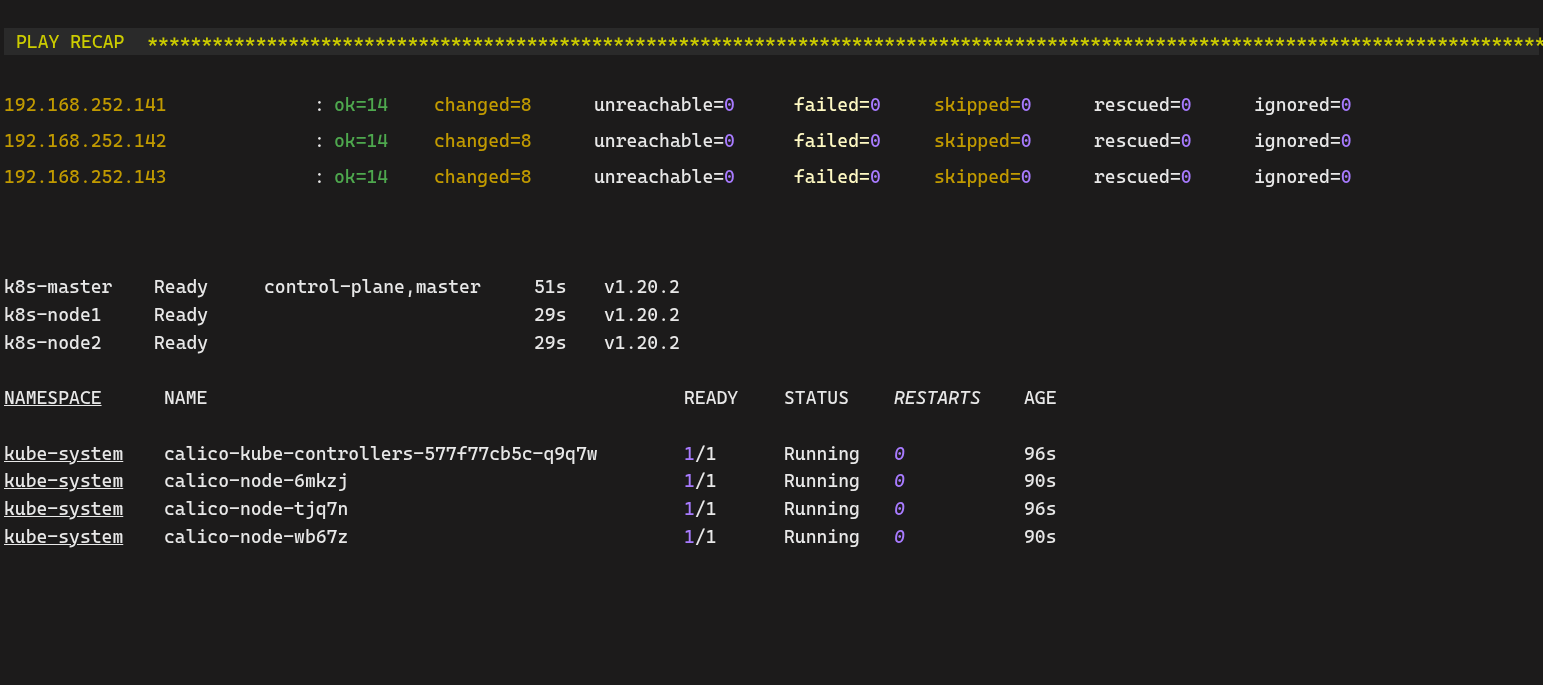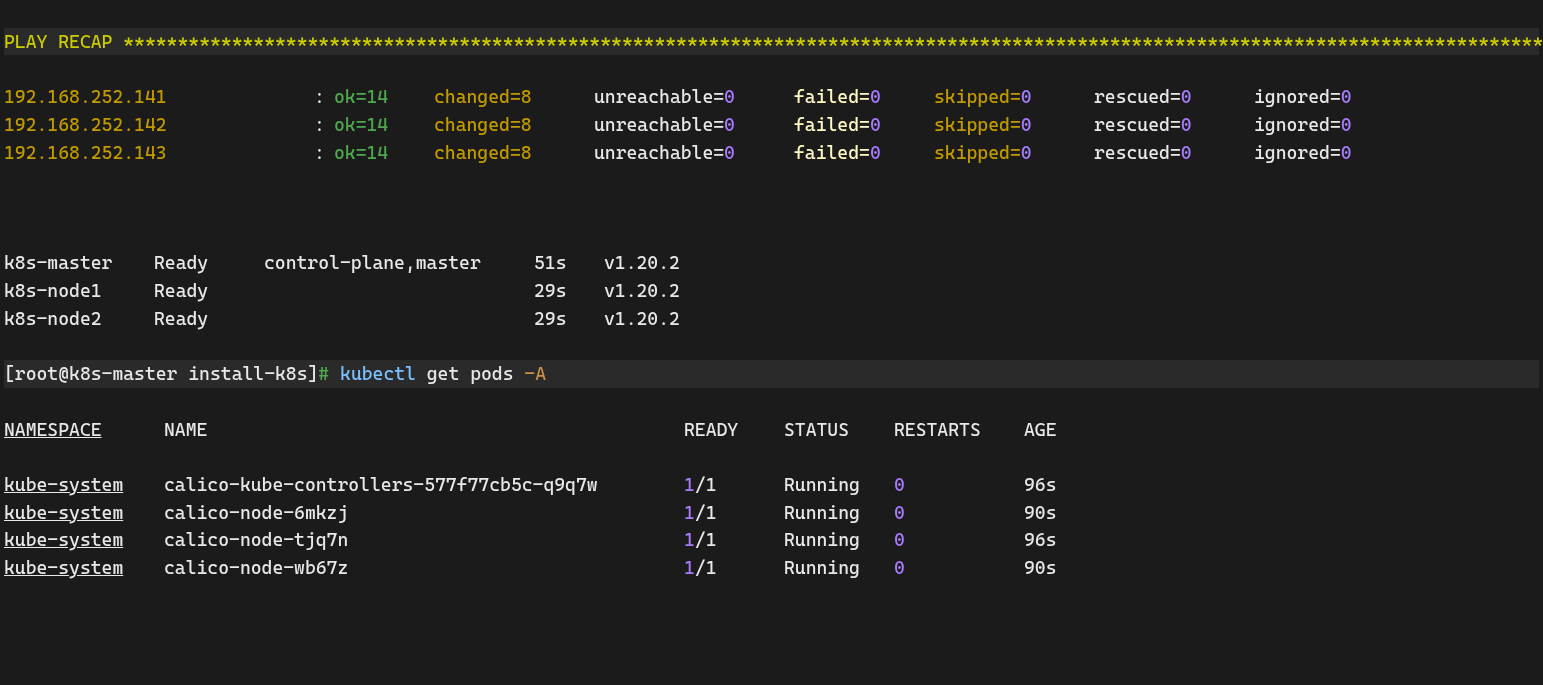--- a/index.html
+++ b/index.html
@@ -3,55 +3,54 @@
 <meta charset="utf-8">
 <style>
   html,body{margin:0;padding:0;background:#1c1b1b;color:#e8e8e8;
     font-family:"Cascadia Mono","Consolas","DejaVu Sans Mono","Courier New",monospace;
     font-size:18.5px;line-height:27.7px;letter-spacing:0;}
   .term{white-space:pre;padding:0 4px;}
   .bg-hl{background:#2a2a2a;}
   
   .recap-host{display:inline-block;width:310px;color:#c19a00;}
   .recap-colon{display:inline-block;width:20px;color:#e8e8e8;}
-  .stat{display:inline-block;}
+  .stat{display:inline-block;margin-top:8px;}
   .w-ok{width:100px;}
   .w-ch{width:160px;}
   .w-un{width:200px;}
   .w-fa{width:140px;}
   .w-sk{width:160px;}
   .w-re{width:160px;}
   .w-ig{width:160px;}
   .nodes-row span,.pods-row span,.nodes-hdr span,.pods-hdr span{display:inline-block;}
   .c-nm{width:150px;}
   .c-st{width:110px;}
   .c-ro{width:270px;}
   .c-ag{width:70px;}
   .c-ve{width:140px;}
   .p-ns{width:160px;text-decoration:underline;}
   .p-nm{width:520px;}
   .p-rd{width:100px;}
   .p-ps{width:110px;}
-  .p-rs{width:130px;}
+  .p-rs{width:130px;font-style:italic;}
   .p-ag{width:100px;}
-  .c-yel{color:#cccc00;}
+  .c-yel{color:#cccc00;padding-left:12px;}
   .c-gold{color:#c19a00;}
   .c-grn{color:#4ea84e;}
   .c-red{color:#fef9c3;}
   .c-mag{color:#a87bff;}
   .c-cyan{color:#79c0ff;}
   .c-orange{color:#c99146;}
   .c-grey{color:#e8e8e8;}
   .c-head{color:#e8e8e8;font-weight:400;}
   .none{color:#d94030;}
 </style>
 </head>
 <body>
 
 <div class="term">
 <div class="bg-hl"><span class="c-yel">PLAY RECAP </span><span class="c-yel">**********************************************************************************************************************************************</span></div>
 <div id="recap-rows"><div><span class="recap-host">192.168.252.141</span><span class="recap-colon c-grey">:</span><span class="stat w-ok"><span class="c-grn">ok=</span><span class="c-grn">14</span></span><span class="stat w-ch"><span class="c-gold">changed=</span><span class="c-gold">8</span></span><span class="stat w-un"><span class="c-grey">unreachable=</span><span class="c-mag">0</span></span><span class="stat w-fa"><span class="c-red">failed=</span><span class="c-mag">0</span></span><span class="stat w-sk"><span class="c-gold">skipped=</span><span class="c-mag">0</span></span><span class="stat w-re"><span class="c-grey">rescued=</span><span class="c-mag">0</span></span><span class="stat w-ig"><span class="c-grey">ignored=</span><span class="c-mag">0</span></span></div><div><span class="recap-host">192.168.252.142</span><span class="recap-colon c-grey">:</span><span class="stat w-ok"><span class="c-grn">ok=</span><span class="c-grn">14</span></span><span class="stat w-ch"><span class="c-gold">changed=</span><span class="c-gold">8</span></span><span class="stat w-un"><span class="c-grey">unreachable=</span><span class="c-mag">0</span></span><span class="stat w-fa"><span class="c-red">failed=</span><span class="c-mag">0</span></span><span class="stat w-sk"><span class="c-gold">skipped=</span><span class="c-mag">0</span></span><span class="stat w-re"><span class="c-grey">rescued=</span><span class="c-mag">0</span></span><span class="stat w-ig"><span class="c-grey">ignored=</span><span class="c-mag">0</span></span></div><div><span class="recap-host">192.168.252.143</span><span class="recap-colon c-grey">:</span><span class="stat w-ok"><span class="c-grn">ok=</span><span class="c-grn">14</span></span><span class="stat w-ch"><span class="c-gold">changed=</span><span class="c-gold">8</span></span><span class="stat w-un"><span class="c-grey">unreachable=</span><span class="c-mag">0</span></span><span class="stat w-fa"><span class="c-red">failed=</span><span class="c-mag">0</span></span><span class="stat w-sk"><span class="c-gold">skipped=</span><span class="c-mag">0</span></span><span class="stat w-re"><span class="c-grey">rescued=</span><span class="c-mag">0</span></span><span class="stat w-ig"><span class="c-grey">ignored=</span><span class="c-mag">0</span></span></div></div>
 <div>&nbsp;</div>
 <div id="nodes-rows"><div class="nodes-row"><span class="c-nm c-grey">k8s-master</span><span class="c-st c-grey">Ready</span><span class="c-ro c-grey">control-plane,master</span><span class="c-ag c-grey">51s</span><span class="c-ve c-grey">v1.20.2</span></div><div class="nodes-row"><span class="c-nm c-grey">k8s-node1</span><span class="c-st c-grey">Ready</span><span class="c-ro none"><none></none></span><span class="c-ag c-grey">29s</span><span class="c-ve c-grey">v1.20.2</span></div><div class="nodes-row"><span class="c-nm c-grey">k8s-node2</span><span class="c-st c-grey">Ready</span><span class="c-ro none"><none></none></span><span class="c-ag c-grey">29s</span><span class="c-ve c-grey">v1.20.2</span></div></div>
-<div class="bg-hl"><span class="c-grey">[root@k8s-master install-k8s]</span><span class="c-grn">#</span><span> </span><span class="c-cyan">kubectl</span><span class="c-grey"> get pods </span><span class="c-orange">-A</span></div>
 <div class="pods-hdr c-head"><span class="p-ns">NAMESPACE</span><span class="p-nm">NAME</span><span class="p-rd">READY</span><span class="p-ps">STATUS</span><span class="p-rs">RESTARTS</span><span class="p-ag">AGE</span></div>
 <div id="pods-rows"><div class="pods-row"><span class="p-ns c-grey">kube-system</span><span class="p-nm c-grey">calico-kube-controllers-577f77cb5c-q9q7w</span><span class="p-rd"><span class="c-mag">1</span><span class="c-grey">/1</span></span><span class="p-ps c-grey">Running</span><span class="p-rs c-mag">0</span><span class="p-ag c-grey">96s</span></div><div class="pods-row"><span class="p-ns c-grey">kube-system</span><span class="p-nm c-grey">calico-node-6mkzj</span><span class="p-rd"><span class="c-mag">1</span><span class="c-grey">/1</span></span><span class="p-ps c-grey">Running</span><span class="p-rs c-mag">0</span><span class="p-ag c-grey">90s</span></div><div class="pods-row"><span class="p-ns c-grey">kube-system</span><span class="p-nm c-grey">calico-node-tjq7n</span><span class="p-rd"><span class="c-mag">1</span><span class="c-grey">/1</span></span><span class="p-ps c-grey">Running</span><span class="p-rs c-mag">0</span><span class="p-ag c-grey">96s</span></div><div class="pods-row"><span class="p-ns c-grey">kube-system</span><span class="p-nm c-grey">calico-node-wb67z</span><span class="p-rd"><span class="c-mag">1</span><span class="c-grey">/1</span></span><span class="p-ps c-grey">Running</span><span class="p-rs c-mag">0</span><span class="p-ag c-grey">90s</span></div></div>
 </div>
 
 </body></html>

